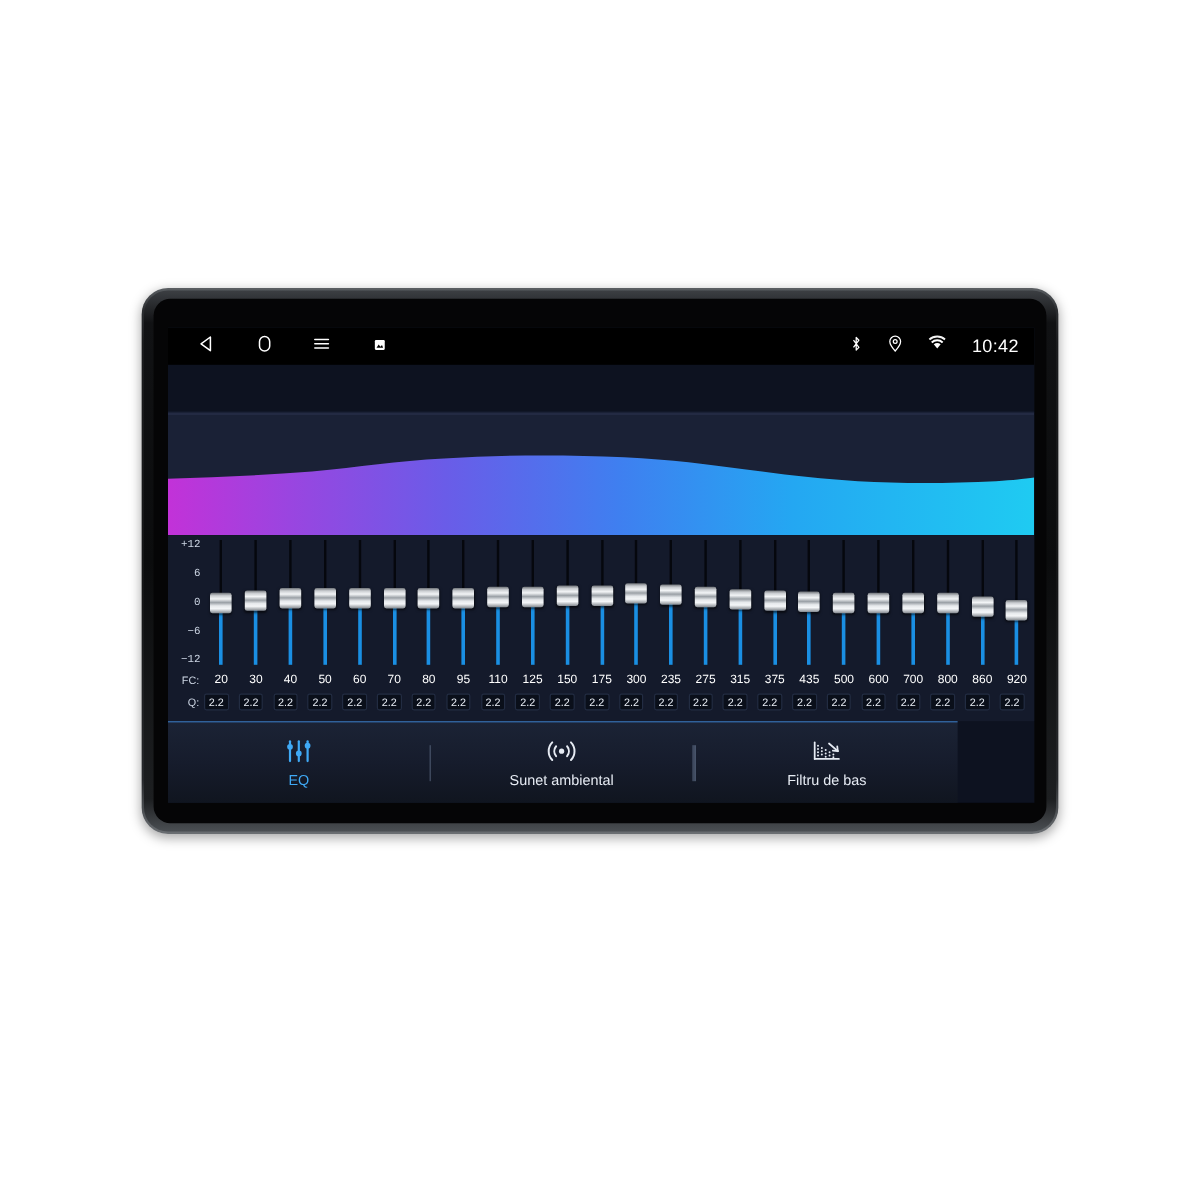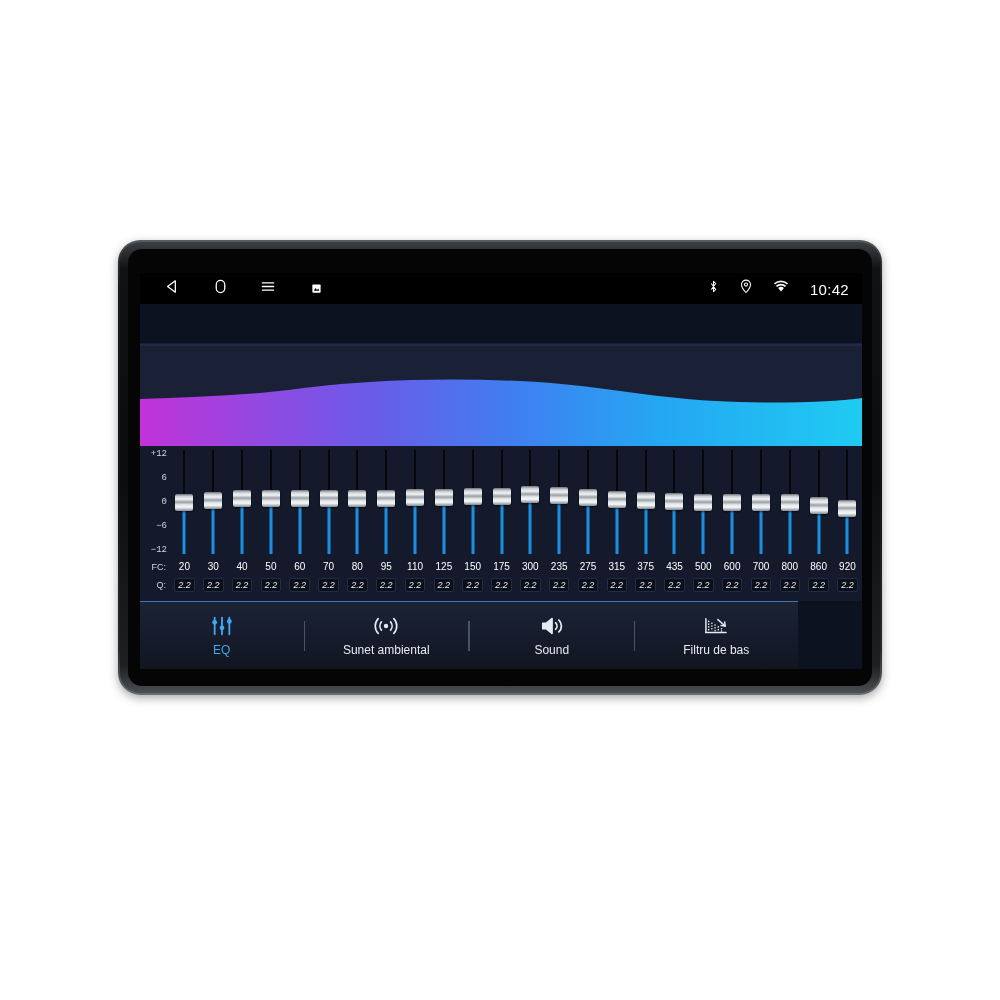--- a/index.html
+++ b/index.html
@@ -43,21 +43,21 @@
   .hwkey svg{display:block}
 
   
   #statusbar{
     position:absolute;left:0;top:0;width:722px;height:31px;background:#000000;
     display:flex;align-items:center;
   }
   #navicons{display:flex;align-items:center;gap:0;padding-left:8px;}
   .navbtn{width:48px;height:31px;display:flex;align-items:center;justify-content:center;}
   #sysicons{
-    margin-left:auto;display:flex;align-items:flex-end;gap:21px;padding-right:13px;
+    margin-left:auto;display:flex;align-items:center;gap:21px;padding-right:13px;
     color:#fff;
   }
   #clock{color:#fff;font-size:15px;letter-spacing:.3px;}
 
   
   #modebar{
     position:absolute;left:0;top:31px;width:722px;height:39px;
     background:linear-gradient(180deg,#2a3a5c 0%,#22314f 45%,#1b2742 100%);
     display:flex;align-items:center;
     border-bottom:1px solid #3a76b8;
@@ -116,21 +116,21 @@
   #qrow{top:130px;}
   .rowlab{
     width:30px;text-align:right;padding-right:4px;box-sizing:border-box;
     color:#cdd6e4;font-size:9px;
   }
   .rowcells{flex:1;display:flex;}
   .fccell{
     flex:1;text-align:center;color:#ffffff;font-size:10px;
   }
   .qcell{
-    flex:1;display:flex;align-items:center;justify-content:center;font-style:italic;
+    flex:1;display:flex;align-items:center;justify-content:flex-start;
   }
   .qbox{
     background:#0a0f1a;border:1px solid #222c42;border-radius:2px;
     color:#e8edf5;font-size:9px;padding:0px 3px;line-height:12px;
   }
 
   
   #bottomnav{
     position:absolute;left:0;top:328px;width:658px;height:68px;
     background:linear-gradient(180deg,#1b2335 0%,#161c2c 50%,#10151f 100%);
@@ -537,30 +537,20 @@
               <path d="M11 7.5 A7 7 0 0 0 11 16.5"></path>
               <path d="M21 7.5 A7 7 0 0 1 21 16.5"></path>
               <path d="M7.5 4 A11.5 11.5 0 0 0 7.5 20"></path>
               <path d="M24.5 4 A11.5 11.5 0 0 1 24.5 20"></path>
             </svg>
           </span>
           <span>Sunet ambiental</span>
         </div>
         <div class="navdiv"></div>
         <div class="navdiv"></div>
-        <div class="navcell">
-          <span>
-            <svg width="26" height="22" viewBox="0 0 28 24" fill="none" stroke="currentColor" stroke-width="1.9" stroke-linejoin="round" stroke-linecap="round">
-              <path d="M4 9 H8 L14 4 V20 L8 15 H4 Z" fill="currentColor"></path>
-              <path d="M18 8.5 A5 5 0 0 1 18 15.5"></path>
-              <path d="M21.5 5.5 A9 9 0 0 1 21.5 18.5"></path>
-            </svg>
-          </span>
-          <span>Sound</span>
-        </div>
         <div class="navdiv"></div>
         <div class="navcell">
           <span>
             <svg width="26" height="22" viewBox="0 0 28 24" fill="none" stroke="currentColor" stroke-width="1.6" stroke-linecap="round">
               <path d="M3 4 V19"></path>
               <path d="M3 19 H25"></path>
               <g fill="currentColor" stroke="none">
                 <circle cx="6" cy="7" r=".9"></circle>
                 <circle cx="6" cy="10" r=".9"></circle>
                 <circle cx="6" cy="13" r=".9"></circle>

